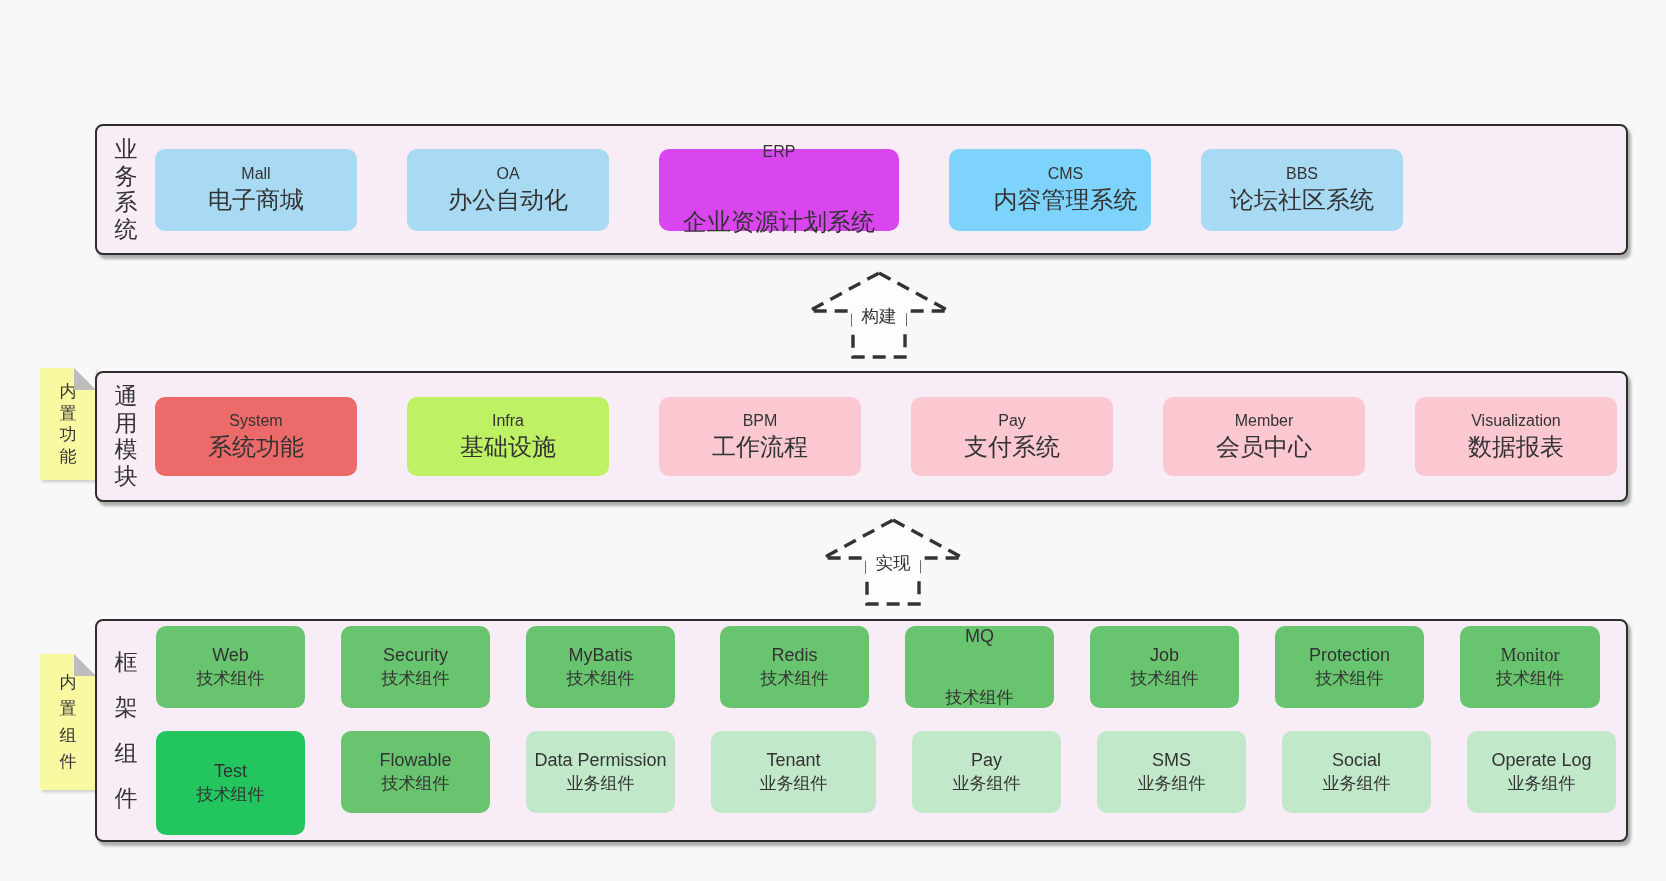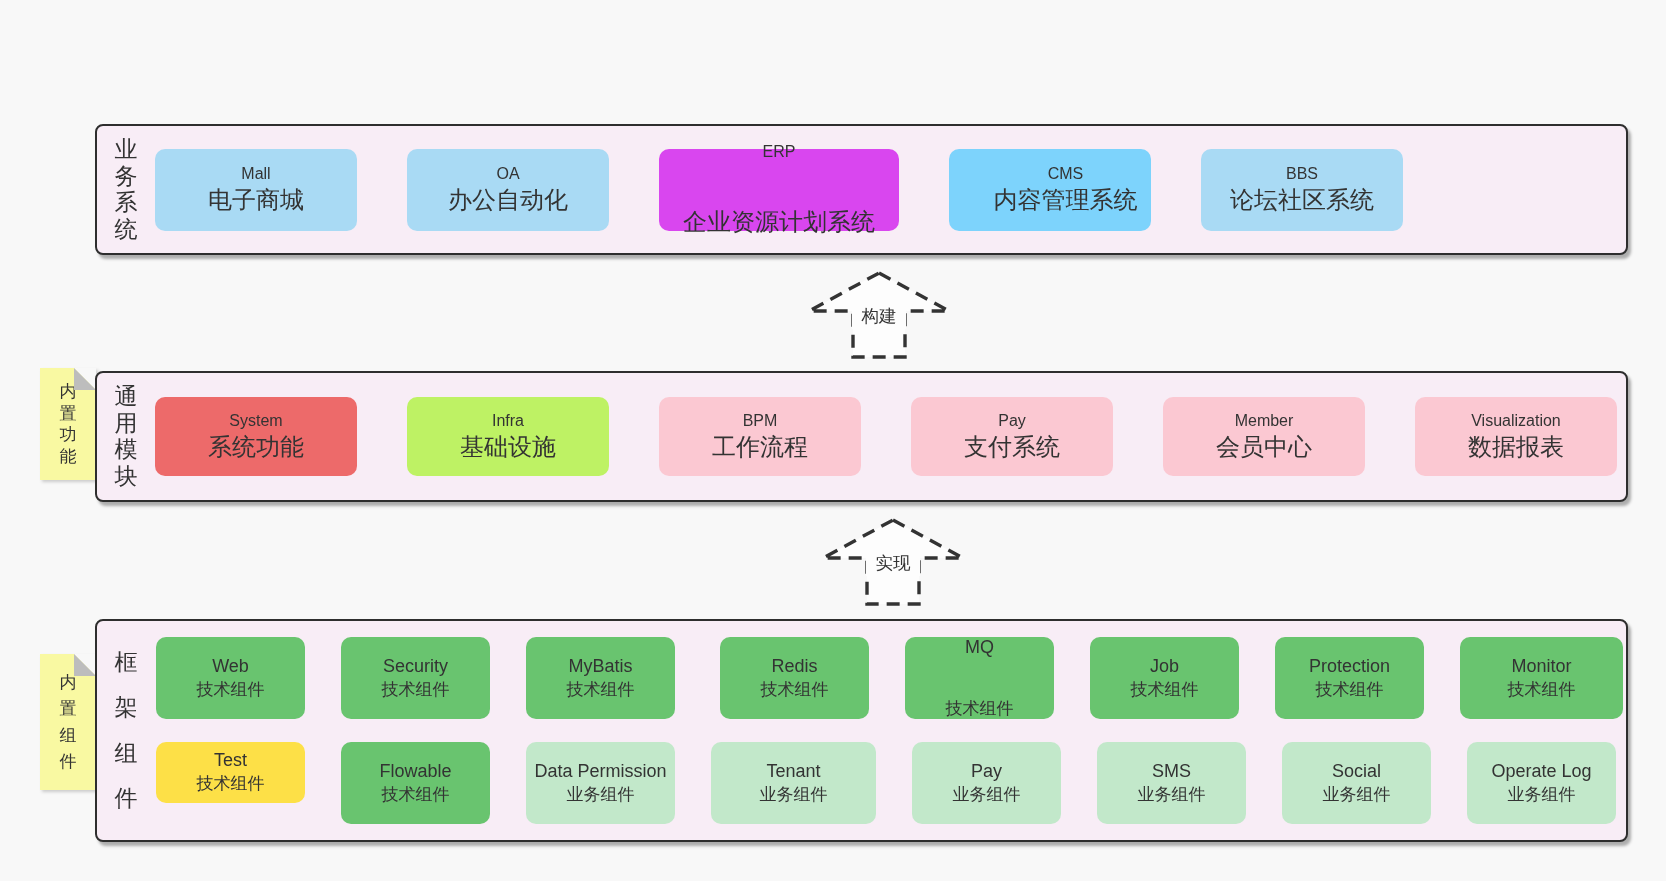--- a/index.html
+++ b/index.html
@@ -171,27 +171,27 @@
               <div class="zh">技术组件</div>
             </div>
             <div class="box" style="width: 149px; height: 82px; background: rgb(105, 196, 111);">
               <div class="en">Job</div>
               <div class="zh">技术组件</div>
             </div>
             <div class="box" style="width: 149px; height: 82px; background: rgb(105, 196, 111);">
               <div class="en">Protection</div>
               <div class="zh">技术组件</div>
             </div>
-            <div class="box" style="width: 163px; height: 82px; background: rgb(105, 196, 111);">
+            <div class="box" style="width: 140px; height: 82px; background: rgb(105, 196, 111); font-family: Liberation Serif, serif;">
               <div class="en">Monitor</div>
               <div class="zh">技术组件</div>
             </div>
           </div>
           <div class="row" style="gap: 36px;">
-            <div class="box" style="width: 149px; height: 61px; background: #fde047;">
+            <div class="box" style="width: 149px; height: 104px; background: #22c55e;">
               <div class="en">Test</div>
               <div class="zh">技术组件</div>
             </div>
             <div class="box" style="width: 149px; height: 82px; background: rgb(105, 196, 111);">
               <div class="en">Flowable</div>
               <div class="zh">技术组件</div>
             </div>
             <div class="box" style="width: 149px; height: 82px; background: rgb(194, 232, 202);">
               <div class="en">Data Permission</div>
               <div class="zh">业务组件</div>

